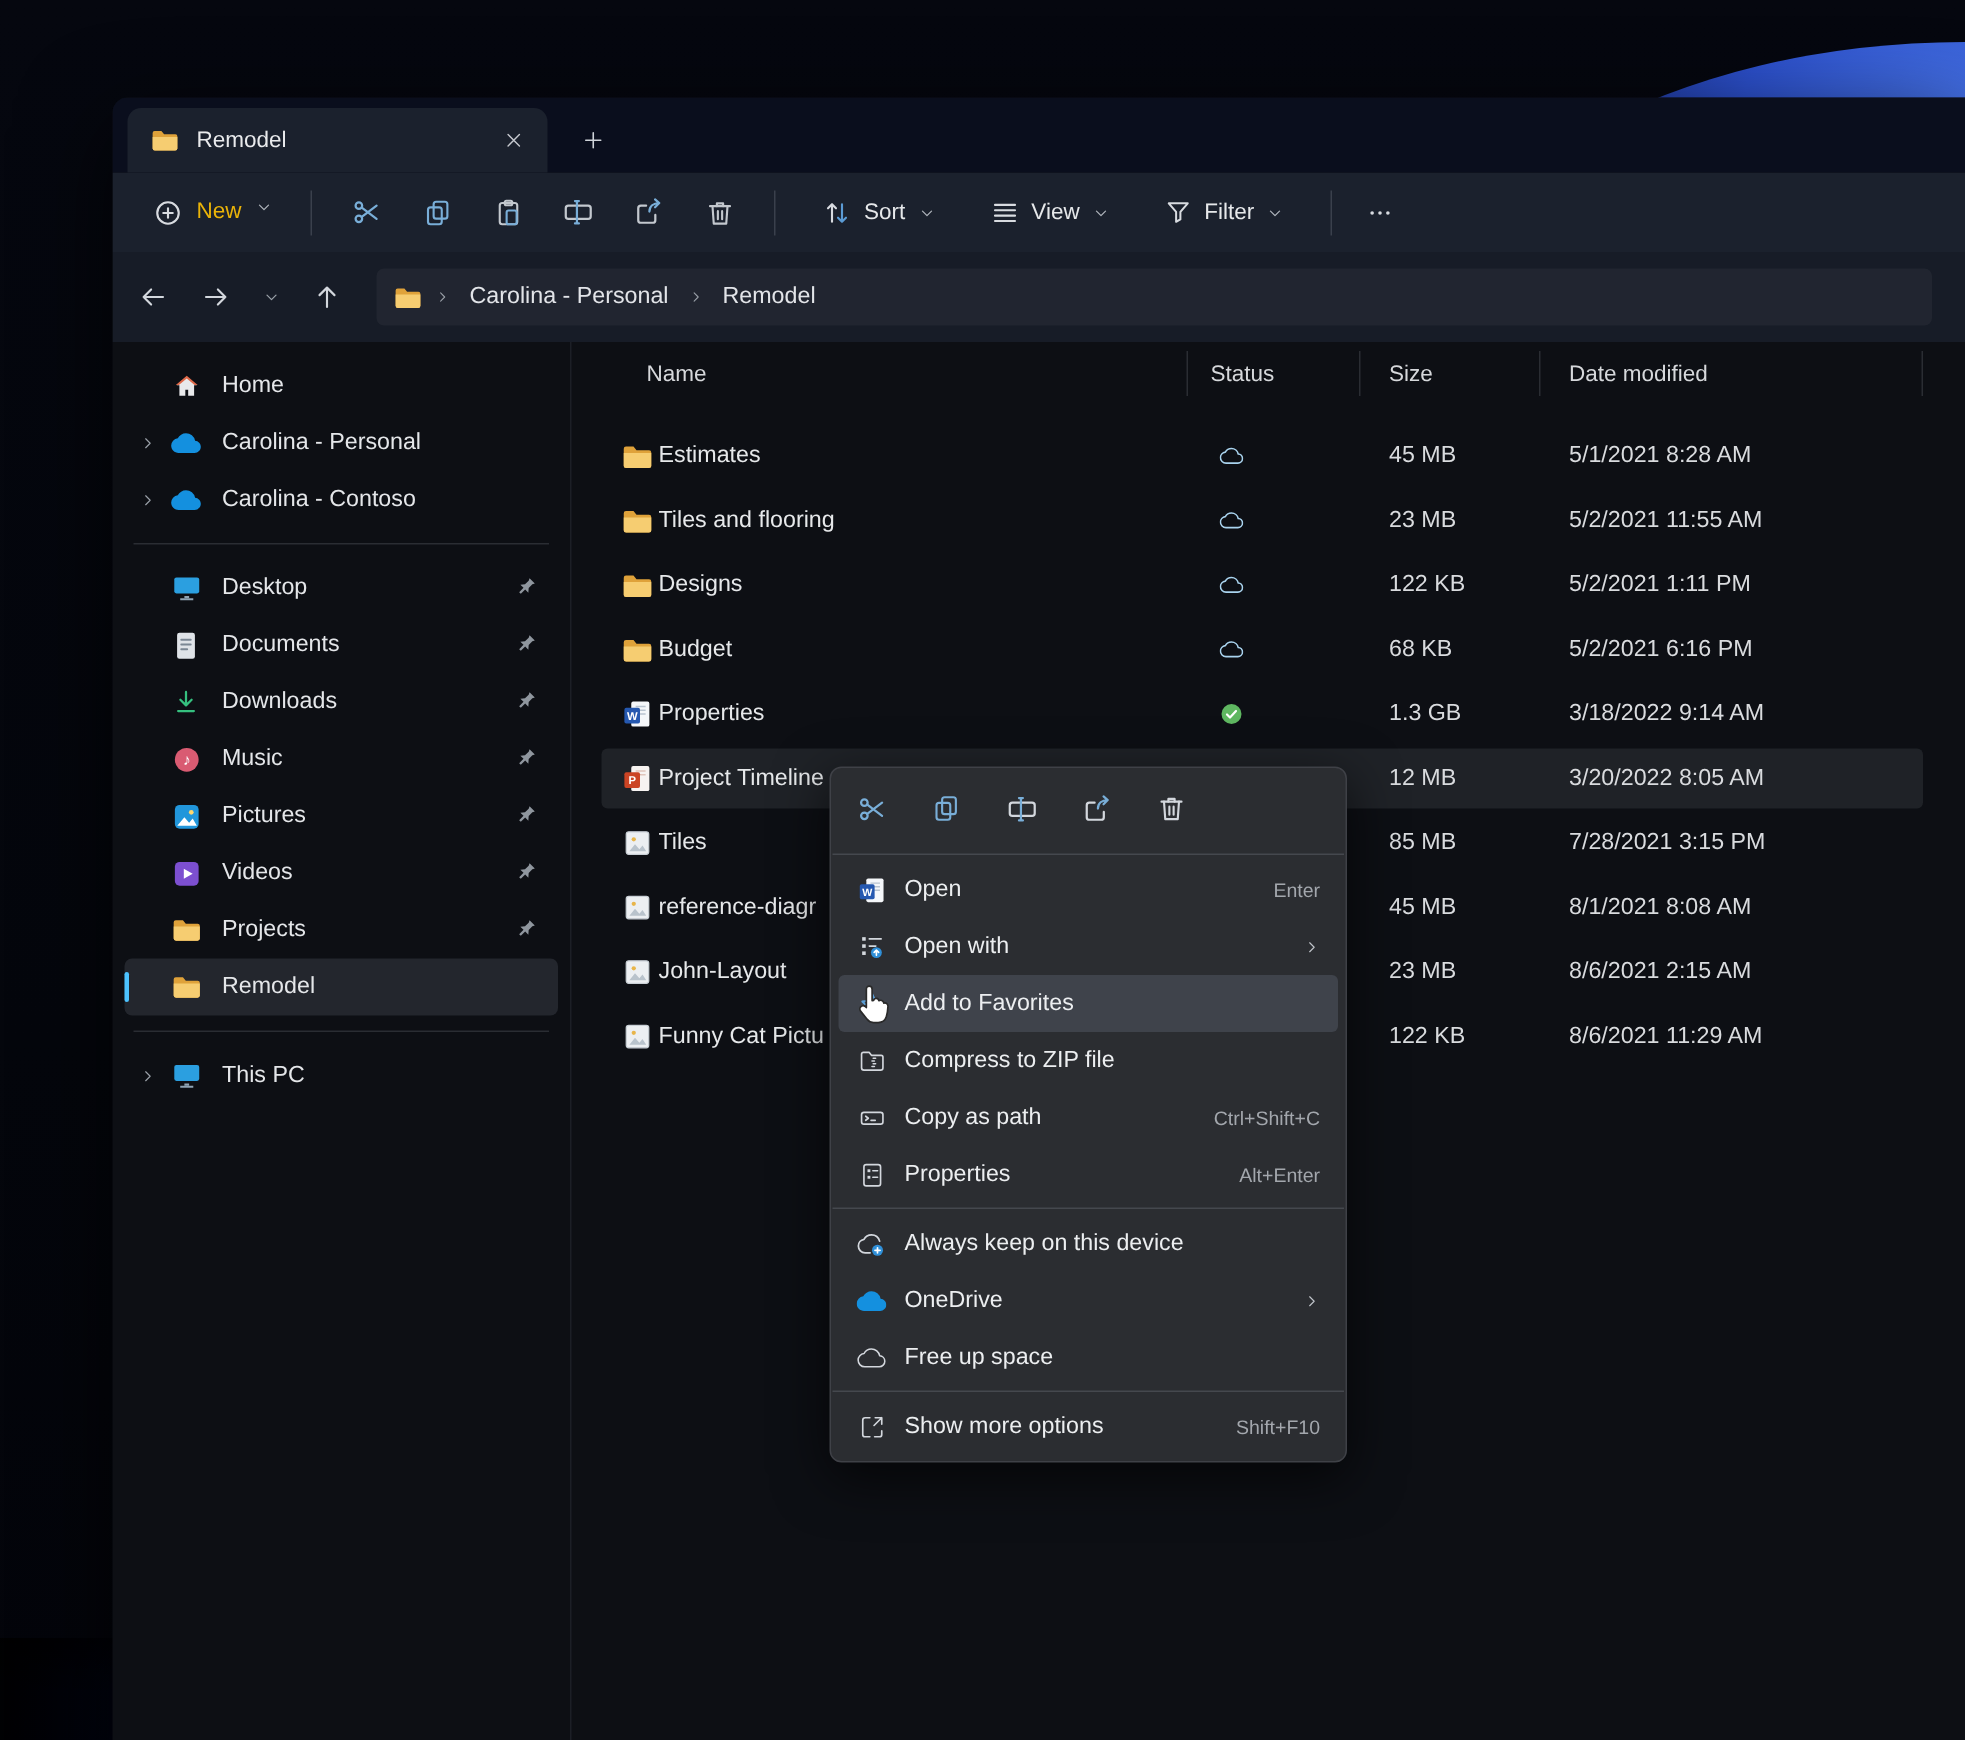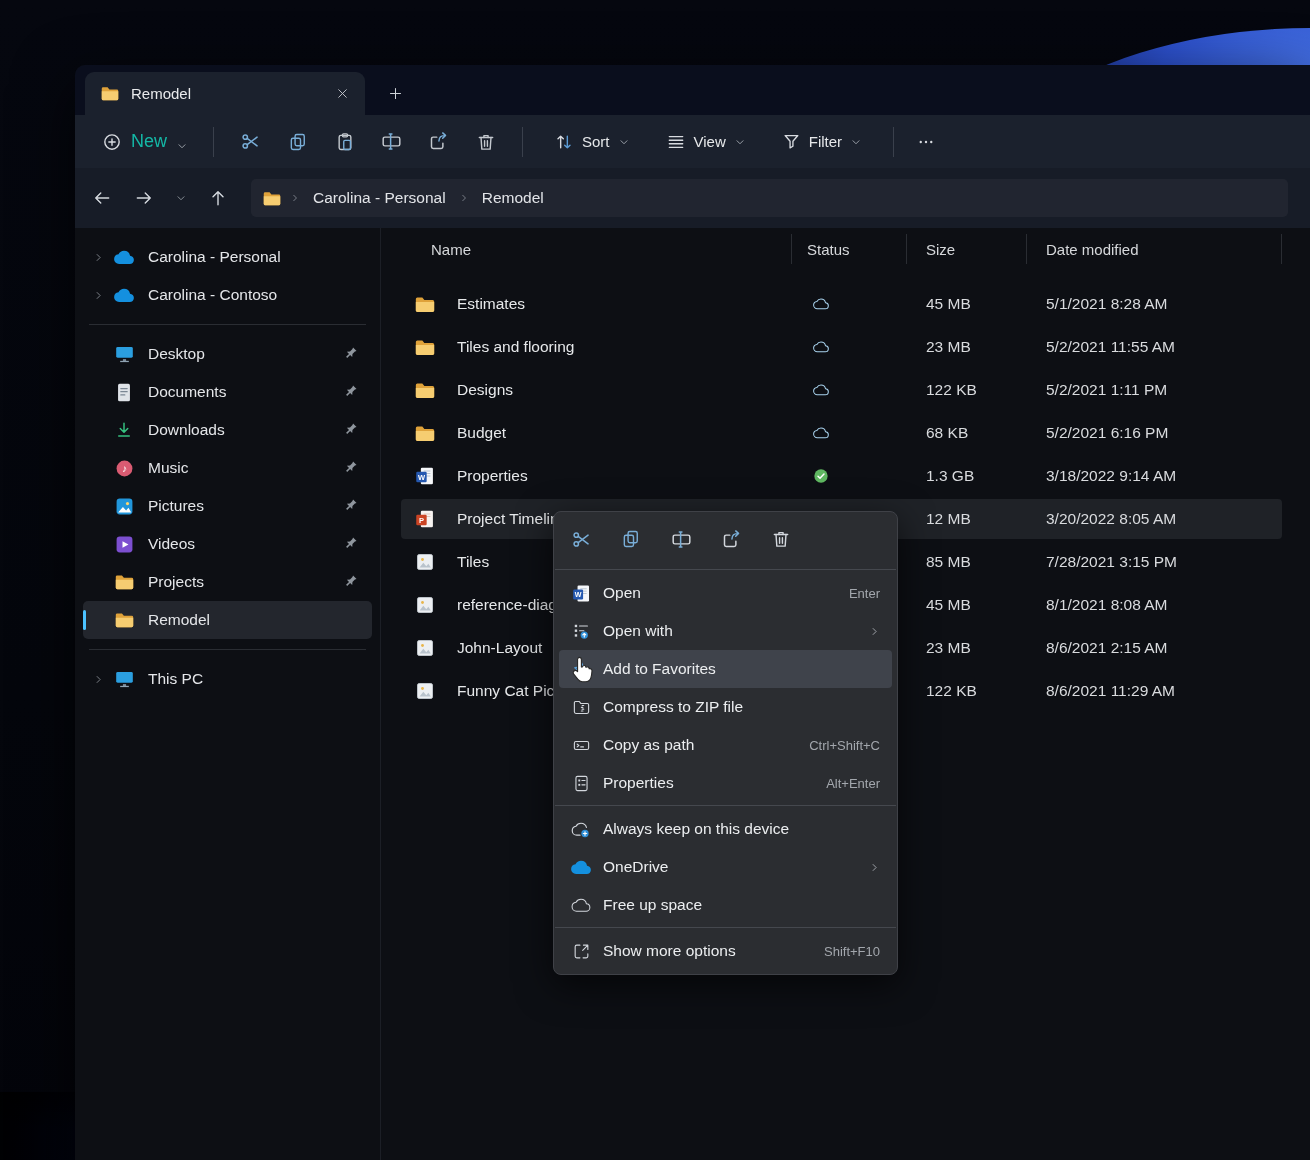--- a/index.html
+++ b/index.html
@@ -20,21 +20,21 @@
     border-radius:10px 0 0 0;overflow:hidden;background:#0d0f14;
     box-shadow:0 18px 60px rgba(0,0,0,.7);display:flex;flex-direction:column;}
   .tabstrip{height:50px;background:#0a0e1d;position:relative;flex:none;}
   .tab{position:absolute;left:10px;bottom:0;width:280px;height:43px;background:#1b212d;
     border-radius:9px 9px 0 0;display:flex;align-items:center;padding:0 10px 0 16px;}
   .tab-title{color:#e9eaec;font-size:15px;margin-left:12px;flex:1;}
   .tab-close{width:26px;height:26px;border-radius:5px;display:flex;align-items:center;justify-content:center;color:#c7cad0;}
   .newtab{position:absolute;left:305px;bottom:7px;width:30px;height:30px;border-radius:6px;
     display:flex;align-items:center;justify-content:center;color:#cfd3d9;}
   .toolbar{height:53px;background:#1b212d;flex:none;display:flex;align-items:center;padding-left:15px;color:#dfe2e6;}
-  .tb-new{display:flex;align-items:flex-end;gap:9px;padding:7px 12px;border-radius:5px;color:#14b8a6;font-size:18px;}
+  .tb-new{display:flex;align-items:flex-start;gap:9px;padding:7px 12px;border-radius:5px;color:#eab308;font-size:15px;}
   .tb-div{width:1px;height:30px;background:#3a404c;margin:0 13px;}
   .tb-ic{width:47px;height:36px;display:flex;align-items:center;justify-content:center;border-radius:5px;}
   .tb-drop{display:flex;align-items:center;gap:8px;padding:7px 12px;border-radius:5px;font-size:15px;color:#e6e8ea;margin:0 6px;}
   .navbar{height:60px;background:#171c27;flex:none;display:flex;align-items:center;padding-left:6px;}
   .nav-btn{width:42px;height:38px;display:flex;align-items:center;justify-content:center;color:#d3d7dd;border-radius:5px;}
   .nav-btn.small{width:32px;color:#9aa0a8;}
   .addressbar{flex:1;height:38px;margin:0 22px 0 12px;background:rgba(255,255,255,.045);
     border-radius:5px;display:flex;align-items:center;padding:0 12px;gap:9px;color:#e2e4e8;font-size:15.5px;}
   .crumb{padding:2px 4px;border-radius:4px;}
   .bodyrow{flex:1;display:flex;min-height:0;}
@@ -53,21 +53,21 @@
     margin:0 28px 0 20px;padding-left:10px;position:relative;color:#d6d8db;font-size:15px;flex:none;}
   .lheader .hname{padding-left:20px;}
   .lheader .hstat{padding-left:16px;}
   .lheader .hsize{padding-left:20px;}
   .lheader .hdate{padding-left:20px;}
   .hdiv{position:absolute;top:6px;width:1px;height:30px;background:#2a2d33;}
   .rows{flex:1;padding-top:14px;}
   .frow{display:grid;grid-template-columns:380px 115px 120px 1fr;align-items:center;height:40px;
     margin:0 28px 3px 20px;padding-left:10px;border-radius:4px;color:#e6e8ea;font-size:15.5px;}
   .frow.selected{background:#1f2227;}
-  .fname{display:flex;align-items:center;gap:22px;padding-left:4px;white-space:nowrap;overflow:hidden;}
+  .fname{display:flex;align-items:center;gap:4px;padding-left:4px;white-space:nowrap;overflow:hidden;}
   .fstat{display:flex;align-items:center;padding-left:22px;}
   .fsize{padding-left:20px;color:#d9dbde;}
   .fdate{padding-left:20px;color:#d9dbde;white-space:nowrap;}
   .statusbar{height:37px;border-top:1px solid rgba(255,255,255,.07);background:#111318;
     display:flex;align-items:center;padding-left:22px;color:#b9bdc3;font-size:16px;flex:none;}
   
   .cmenu{position:absolute;left:553px;top:511px;width:345px;background:#2b2d31;
     border:1px solid #3f4147;border-radius:8px;box-shadow:0 10px 36px rgba(0,0,0,.65);
     padding-bottom:4px;z-index:50;color:#eceef0;font-size:15.5px;}
   .cm-icons{height:54px;display:flex;align-items:center;padding-left:2px;}
@@ -242,20 +242,30 @@
             <path d="M9 5.5l6.5 6.5L9 18.5"></path>
           </svg>
         <span class="crumb">Remodel</span>
       </div>
     </div>
 
     <div class="bodyrow">
 
       <div class="sidebar">
         <div class="side-item">
+          <span class="chev"></span>
+          <span class="s-ic">
+            <svg width="19" height="19" viewBox="0 0 24 24">
+                <path fill="#e8e9eb" d="M12 4L3.5 11.2h2.3V20h5v-5h2.4v5h5v-8.8h2.3z"></path>
+                <path fill="#df6a4a" d="M12 3.2L2.8 11h2.6L12 5.4 18.6 11h2.6z"></path>
+              </svg>
+          </span>
+          <span>Home</span>
+        </div>
+        <div class="side-item">
           <span class="chev">
             <svg width="11" height="11" viewBox="0 0 24 24" class="st">
                 <path d="M9 5.5l6.5 6.5L9 18.5"></path>
               </svg>
           </span>
           <span class="s-ic">
             <svg width="20" height="14" viewBox="0 0 24 17">
                 <path fill="#1490df" d="M19.35 7.04A7.49 7.49 0 0 0 12 1C9.11 1 6.6 2.64 5.35 5.04A5.99 5.99 0 0 0 0 11c0 3.31 2.69 6 6 6h13c2.76 0 5-2.24 5-5 0-2.64-2.05-4.78-4.65-4.96z"></path>
               </svg>
           </span>

